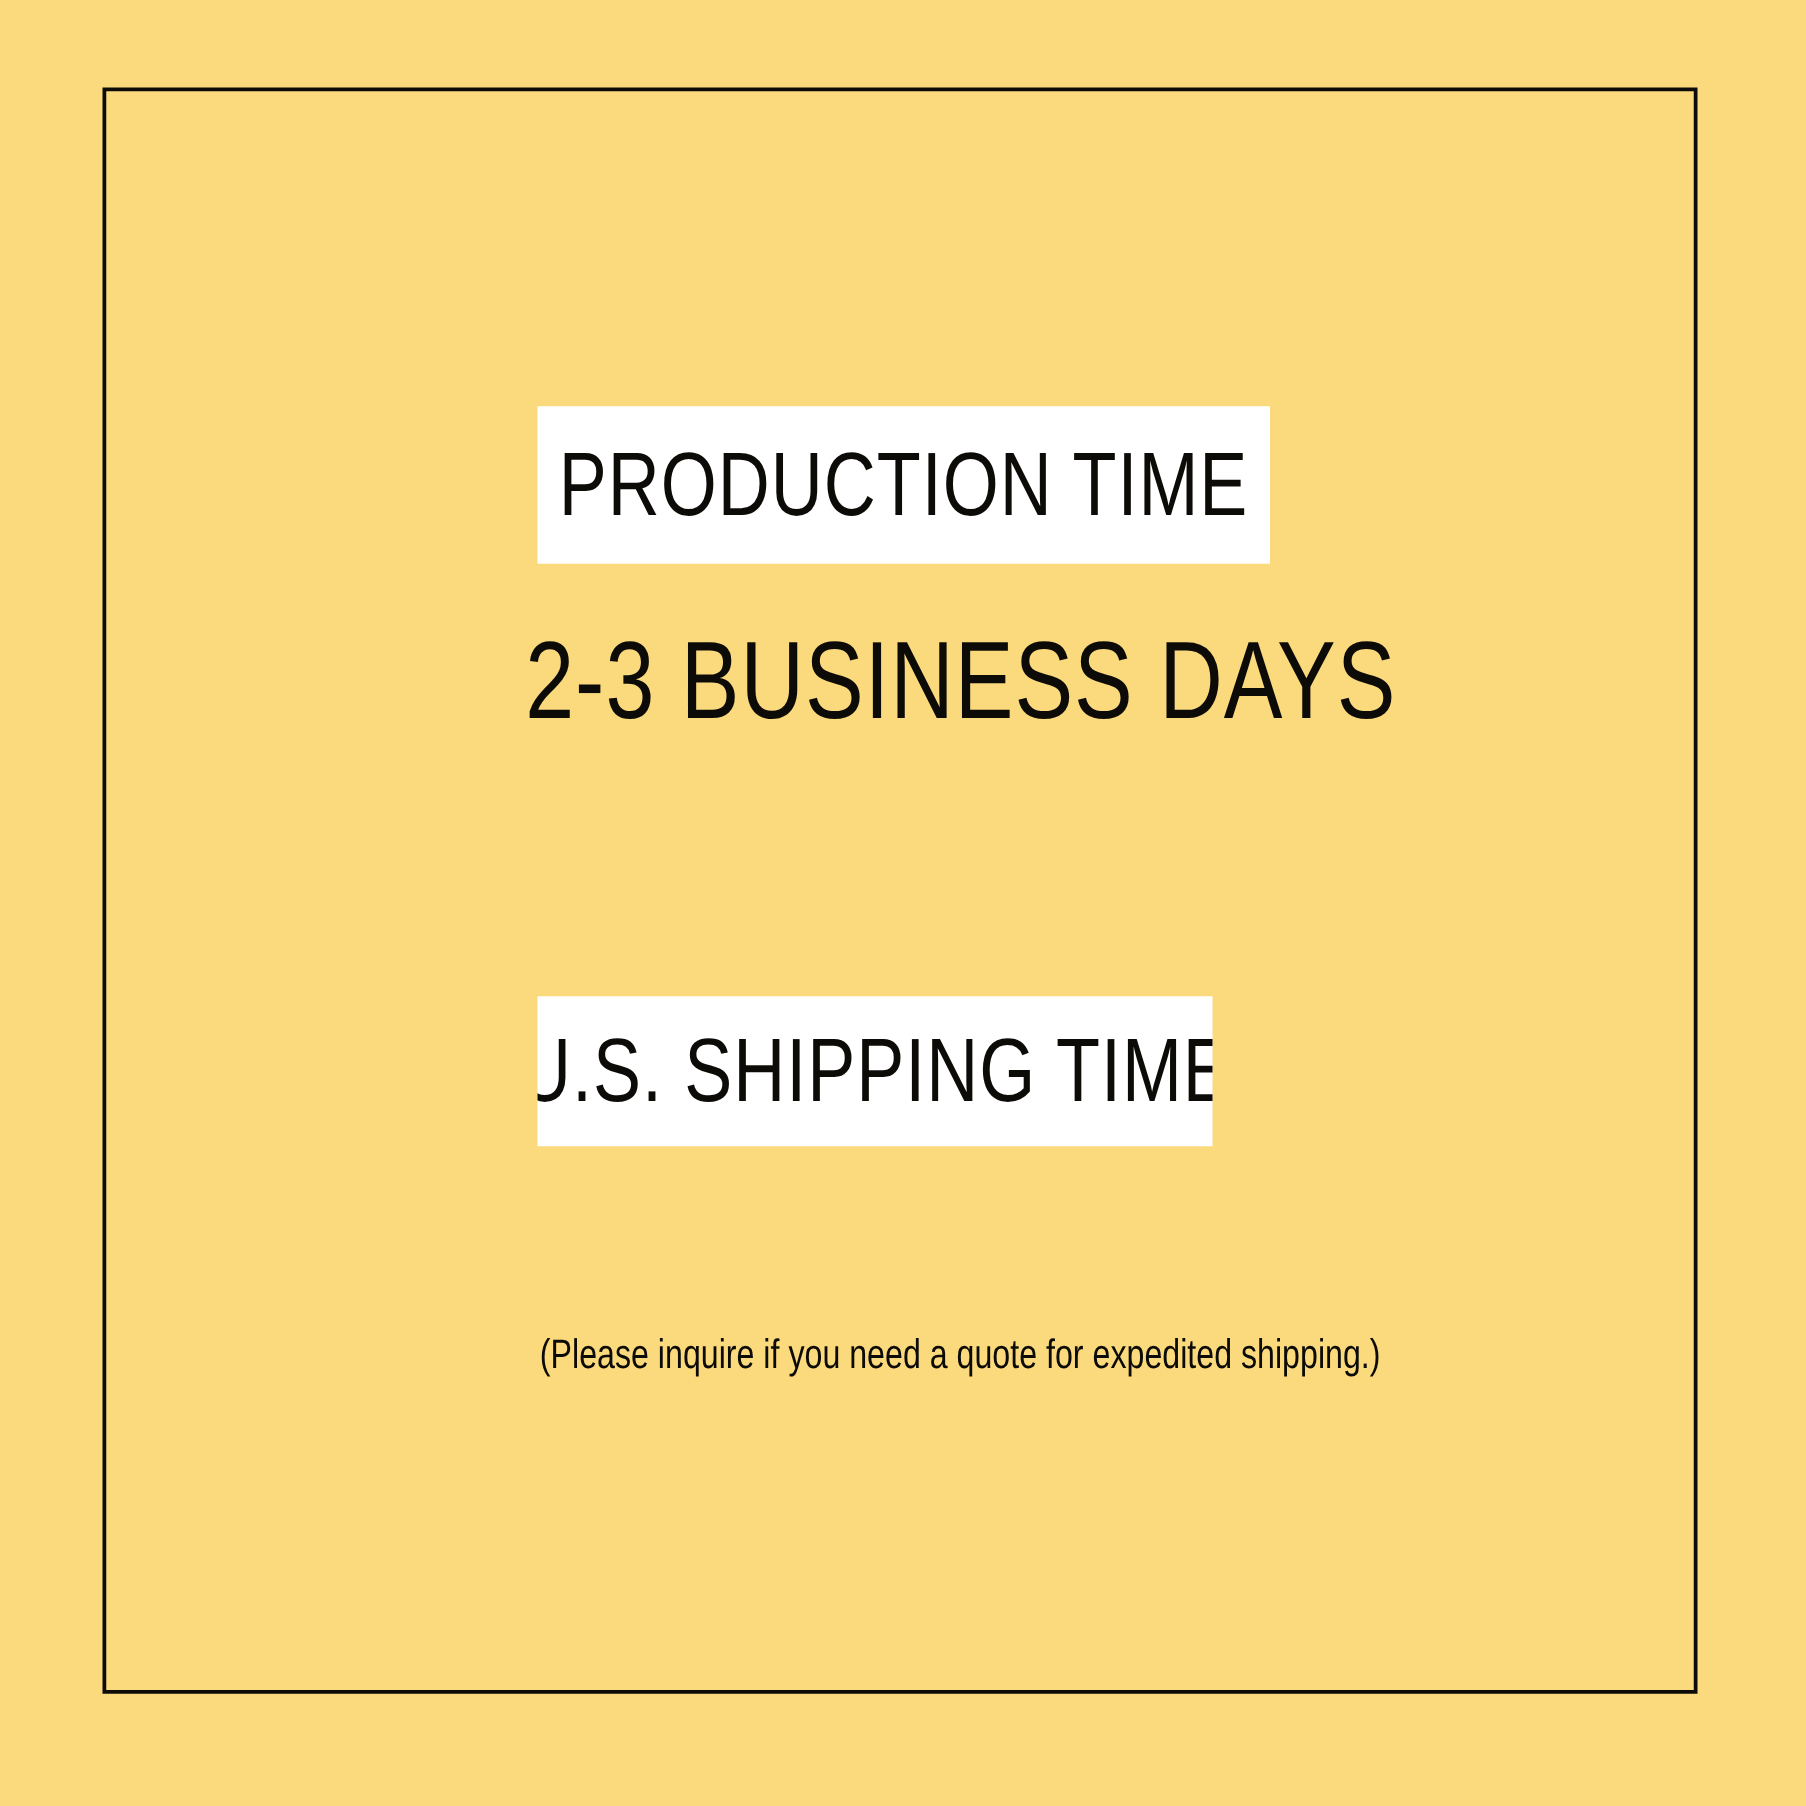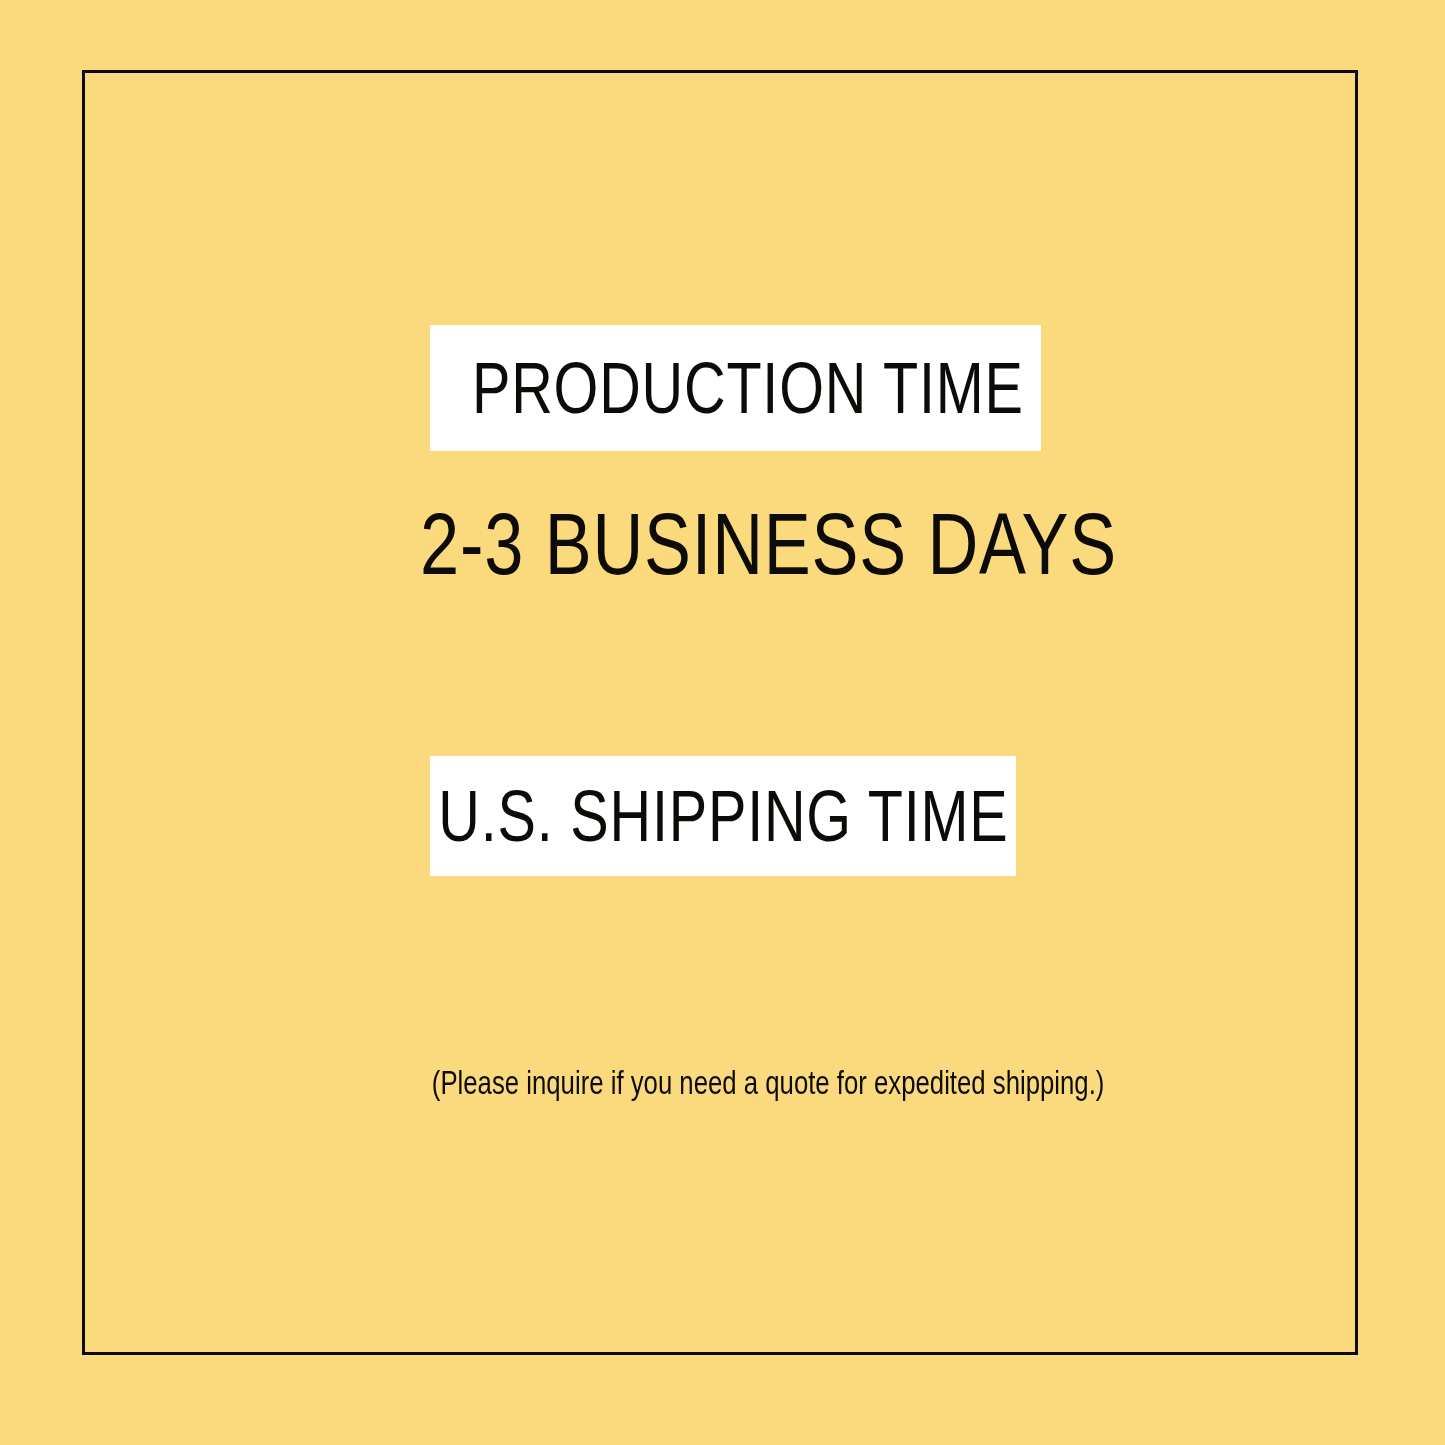--- a/index.html
+++ b/index.html
@@ -52,26 +52,25 @@
     transform: scaleX(0.80);
     transform-origin: center center;
     letter-spacing: 1px;
   }
 
   #plate-production {
     left: 430px;
     top: 325px;
     width: 586px;
     height: 126px;
-    padding-left: 25px;
   }
   #plate-shipping {
     left: 430px;
-    top: 756px;
-    width: 586px;
+    top: 797px;
+    width: 540px;
     height: 120px;
   }
 
   
   .bigline {
     position: absolute;
     left: 0;
     width: 1445px;
     text-align: center;
     color: #0d0b08;

